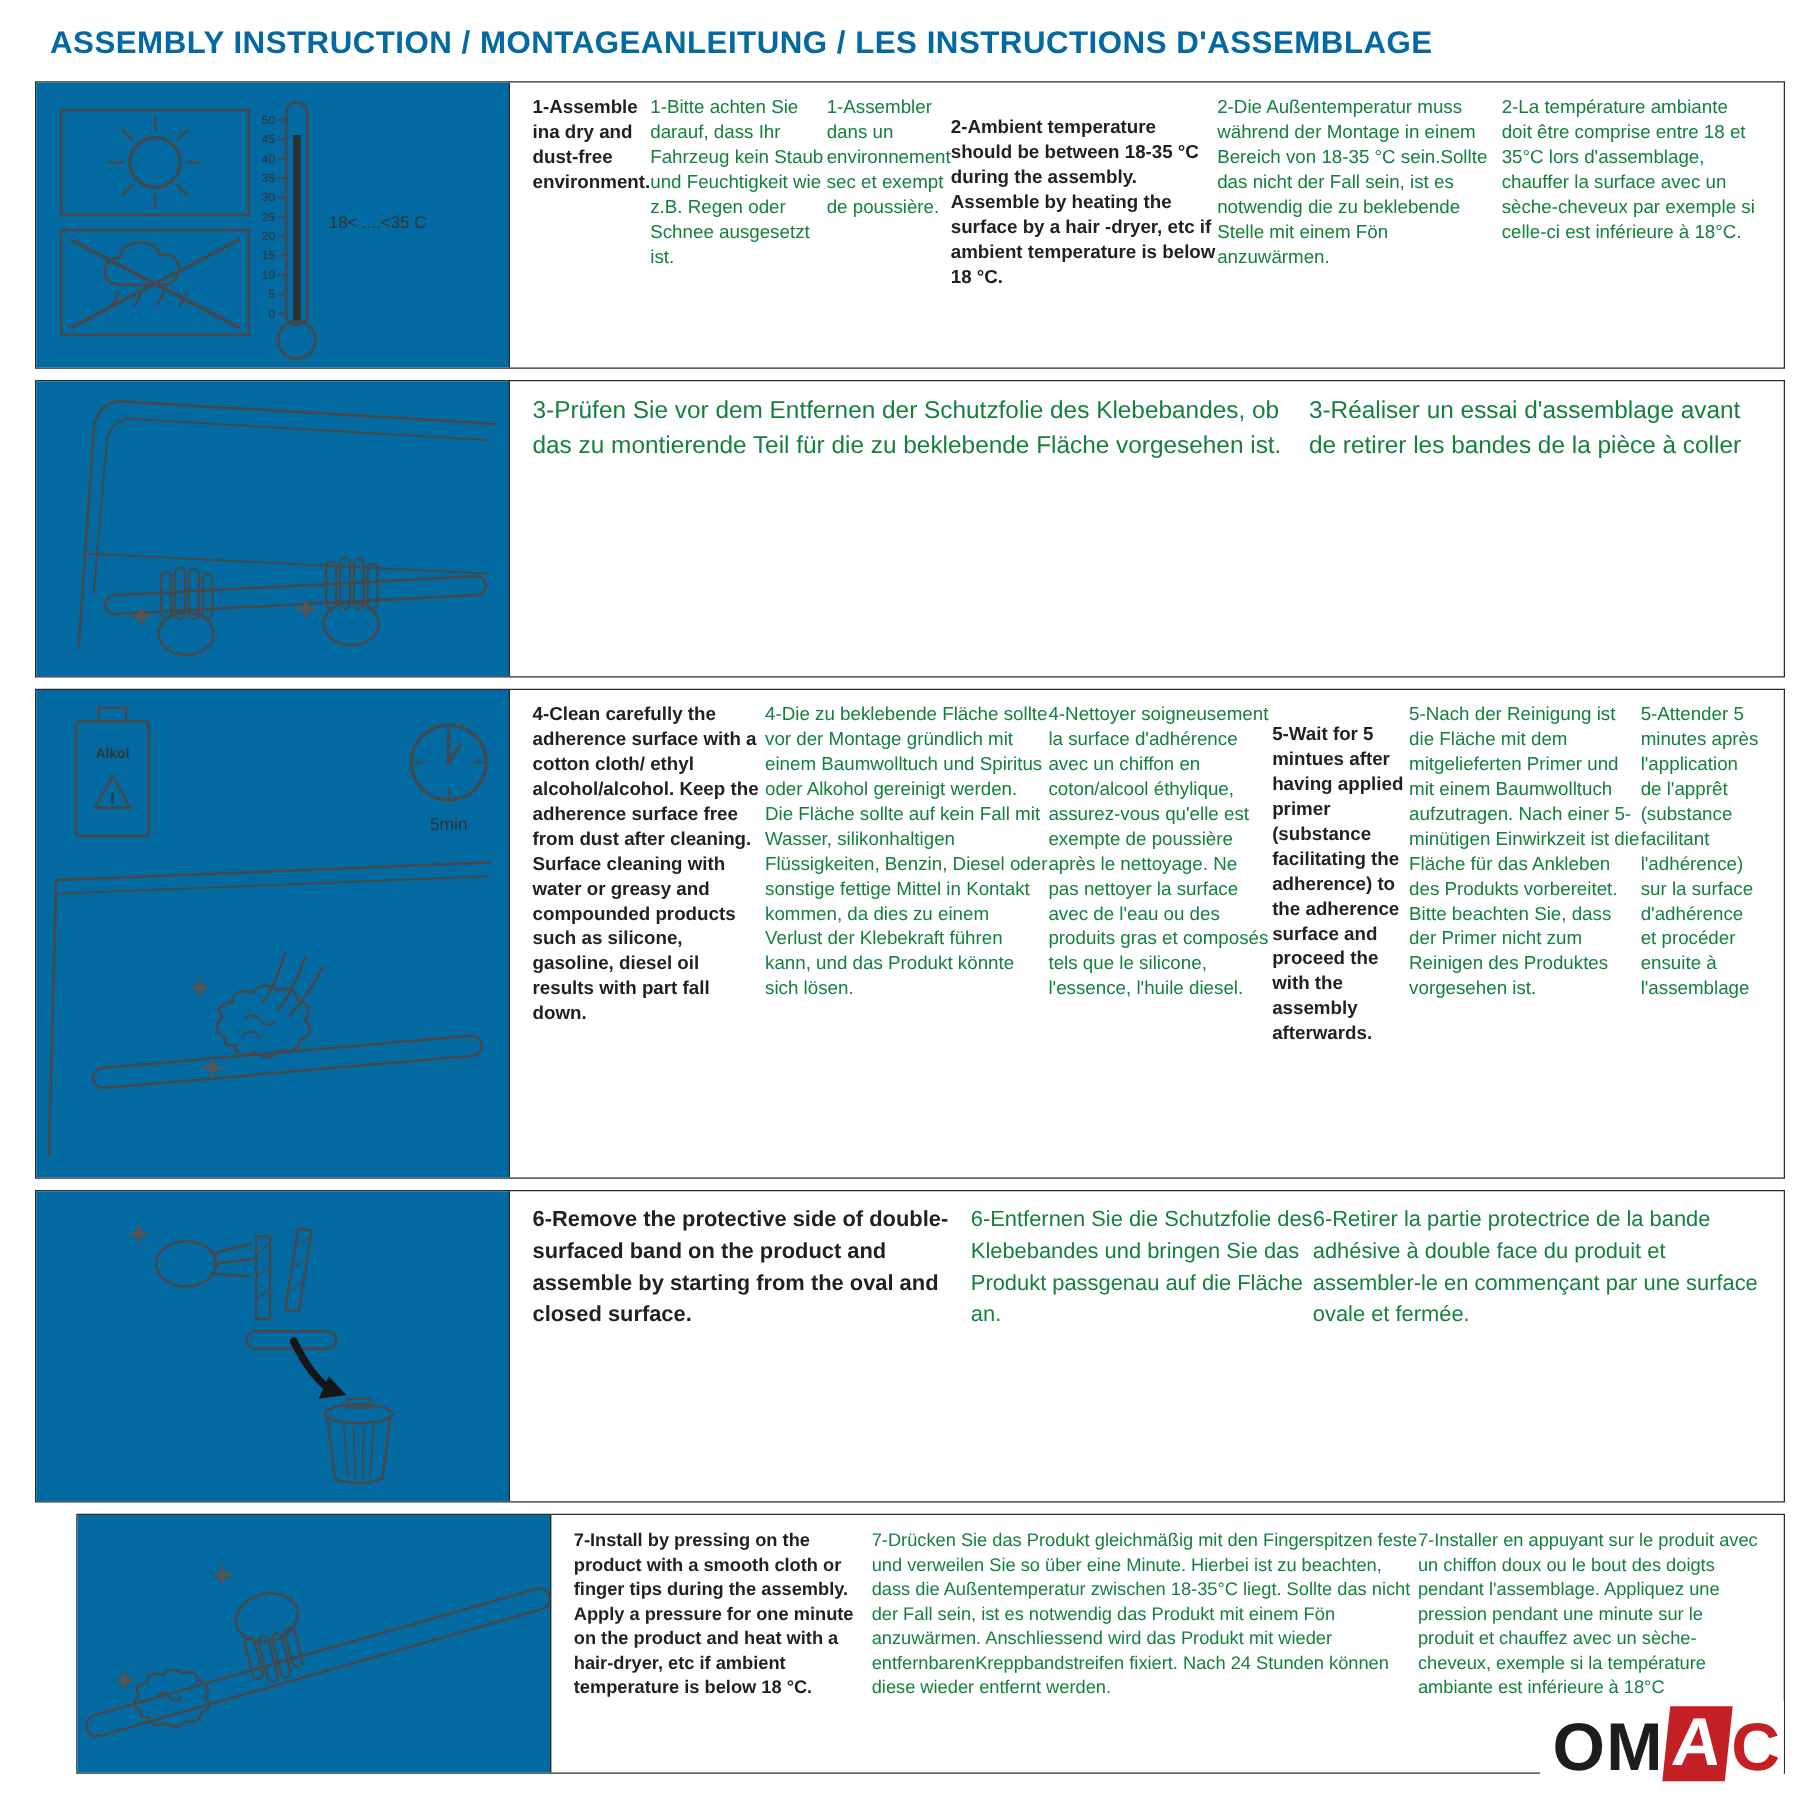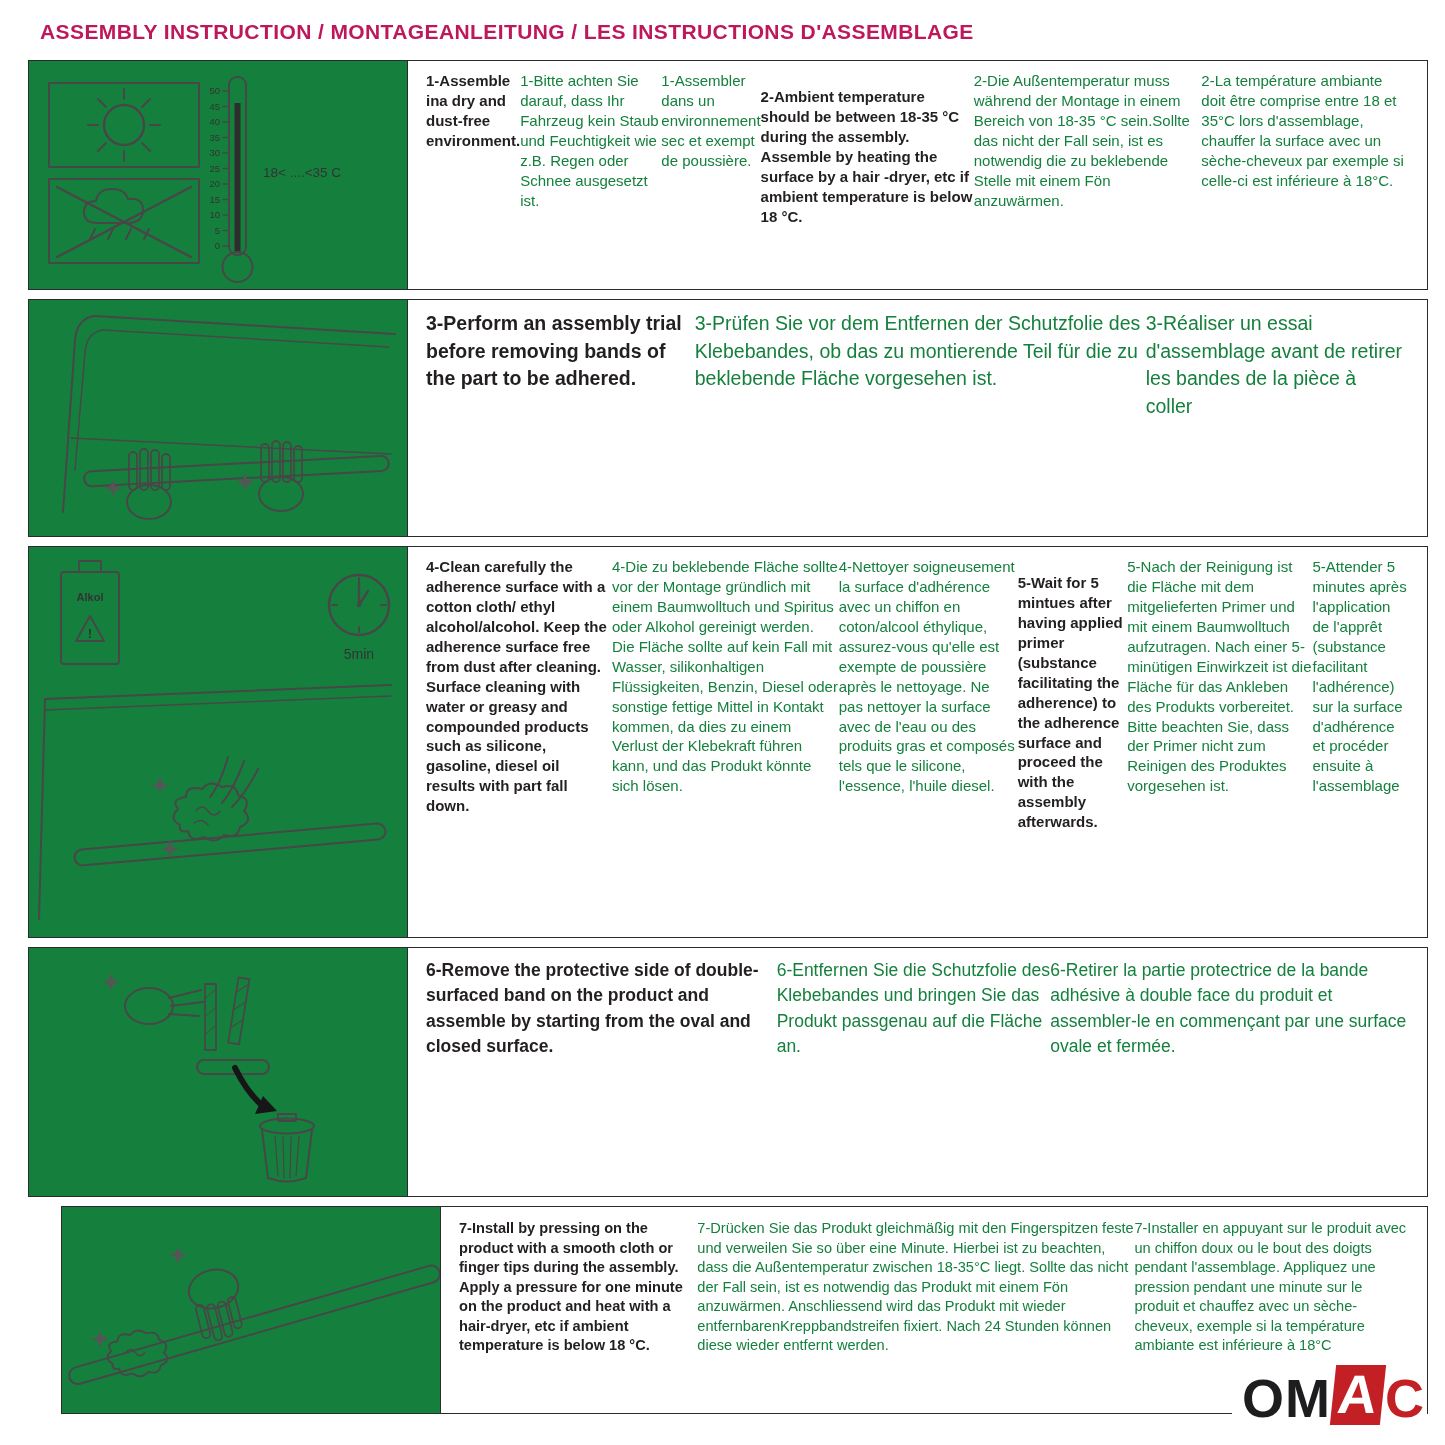--- a/index.html
+++ b/index.html
@@ -3,29 +3,29 @@
 <meta charset="utf-8">
 <style>
   html,body{margin:0;padding:0;background:#ffffff;}
   body{
     width:1445px;height:1445px;position:relative;overflow:hidden;
     font-family:"Liberation Sans","DejaVu Sans",sans-serif;
     -webkit-font-smoothing:antialiased;
   }
   .page{padding:10px 17px 0 28px;}
   .title{
-    color:#be185d;font-size:21px;font-weight:bold;letter-spacing:.4px;
+    color:#0369a1;font-size:25px;font-weight:bold;letter-spacing:.4px;
     margin:10px 0 16px 12px;white-space:nowrap;
   }
   .rows{}
   .row{
     display:flex;border:1.5px solid #2b2b2b;margin-bottom:9px;background:#fff;
   }
   .art{
-    flex:0 0 378px;width:378px;border-right:1.5px solid #2b2b2b;background:#15803d;
+    flex:0 0 378px;width:378px;border-right:1.5px solid #2b2b2b;background:#0369a1;
   }
   .art svg{display:block;width:100%;height:100%;}
   .text{
     flex:1;padding:10px 20px 10px 18px;display:flex;flex-direction:row;
   }
   .text p{margin:0;}
   .t-std{font-size:15px;line-height:1.33;}
   .t-big{font-size:19.5px;line-height:1.42;justify-content:center;}
   .t-med{font-size:17.5px;line-height:1.45;justify-content:space-between;}
   .t-sml{font-size:14.6px;line-height:1.34;padding-top:12px;}
@@ -158,21 +158,20 @@
             <rect x="-20" y="-46" width="8" height="38" rx="4" fill="#fff" class="sk" stroke-width="1.8"></rect>
             <rect x="-9" y="-49" width="8" height="41" rx="4" fill="#fff" class="sk" stroke-width="1.8"></rect>
             <rect x="2" y="-48" width="8" height="40" rx="4" fill="#fff" class="sk" stroke-width="1.8"></rect>
             <rect x="13" y="-44" width="8" height="36" rx="4" fill="#fff" class="sk" stroke-width="1.8"></rect>
             <ellipse cx="0" cy="4" rx="22" ry="17" fill="#fff" class="sk" stroke-width="2"></ellipse>
             <use href="#star2" transform="translate(-36,-8)" fill="#555"></use>
           </g>
         </svg>
       </div>
       <div class="text t-big">
-        <p class="h">3-Perform an assembly trial before removing bands of the part to be adhered.</p>
         <p class="b">3-Prüfen Sie vor dem Entfernen der Schutzfolie des Klebebandes, ob das zu montierende Teil für die zu beklebende Fläche vorgesehen ist.</p>
         <p class="b">3-Réaliser un essai d'assemblage avant de retirer les bandes de la pièce à coller</p>
       </div>
     </section>
 
     <section class="row r3">
       <div class="art">
         <svg viewBox="0 0 378 390">
           <defs>
               <path id="star3" d="M0 -9 L2.3 -2.3 L9 0 L2.3 2.3 L0 9 L-2.3 2.3 L-9 0 L-2.3 -2.3 Z"></path>

